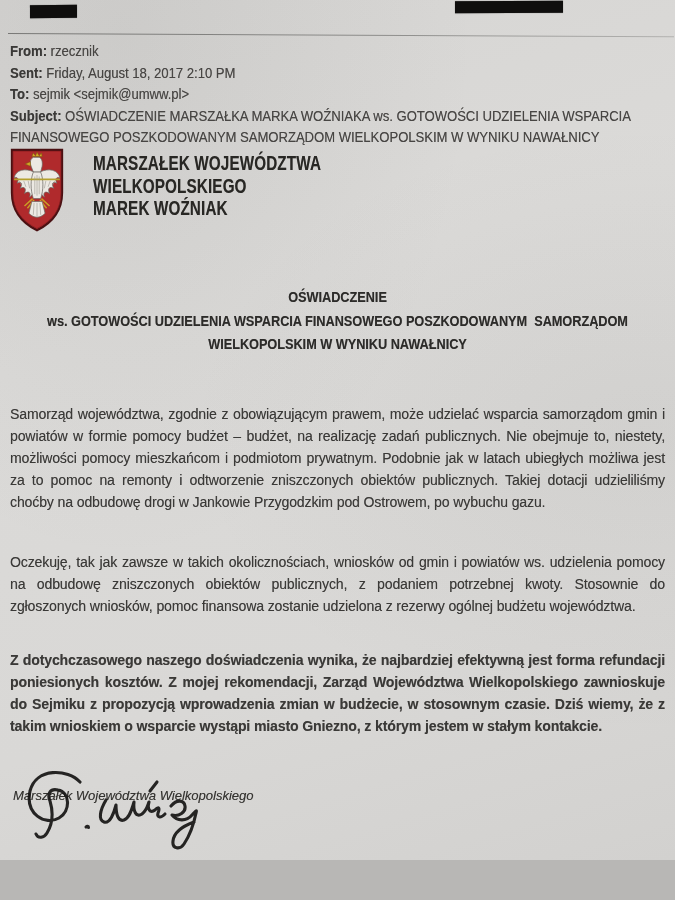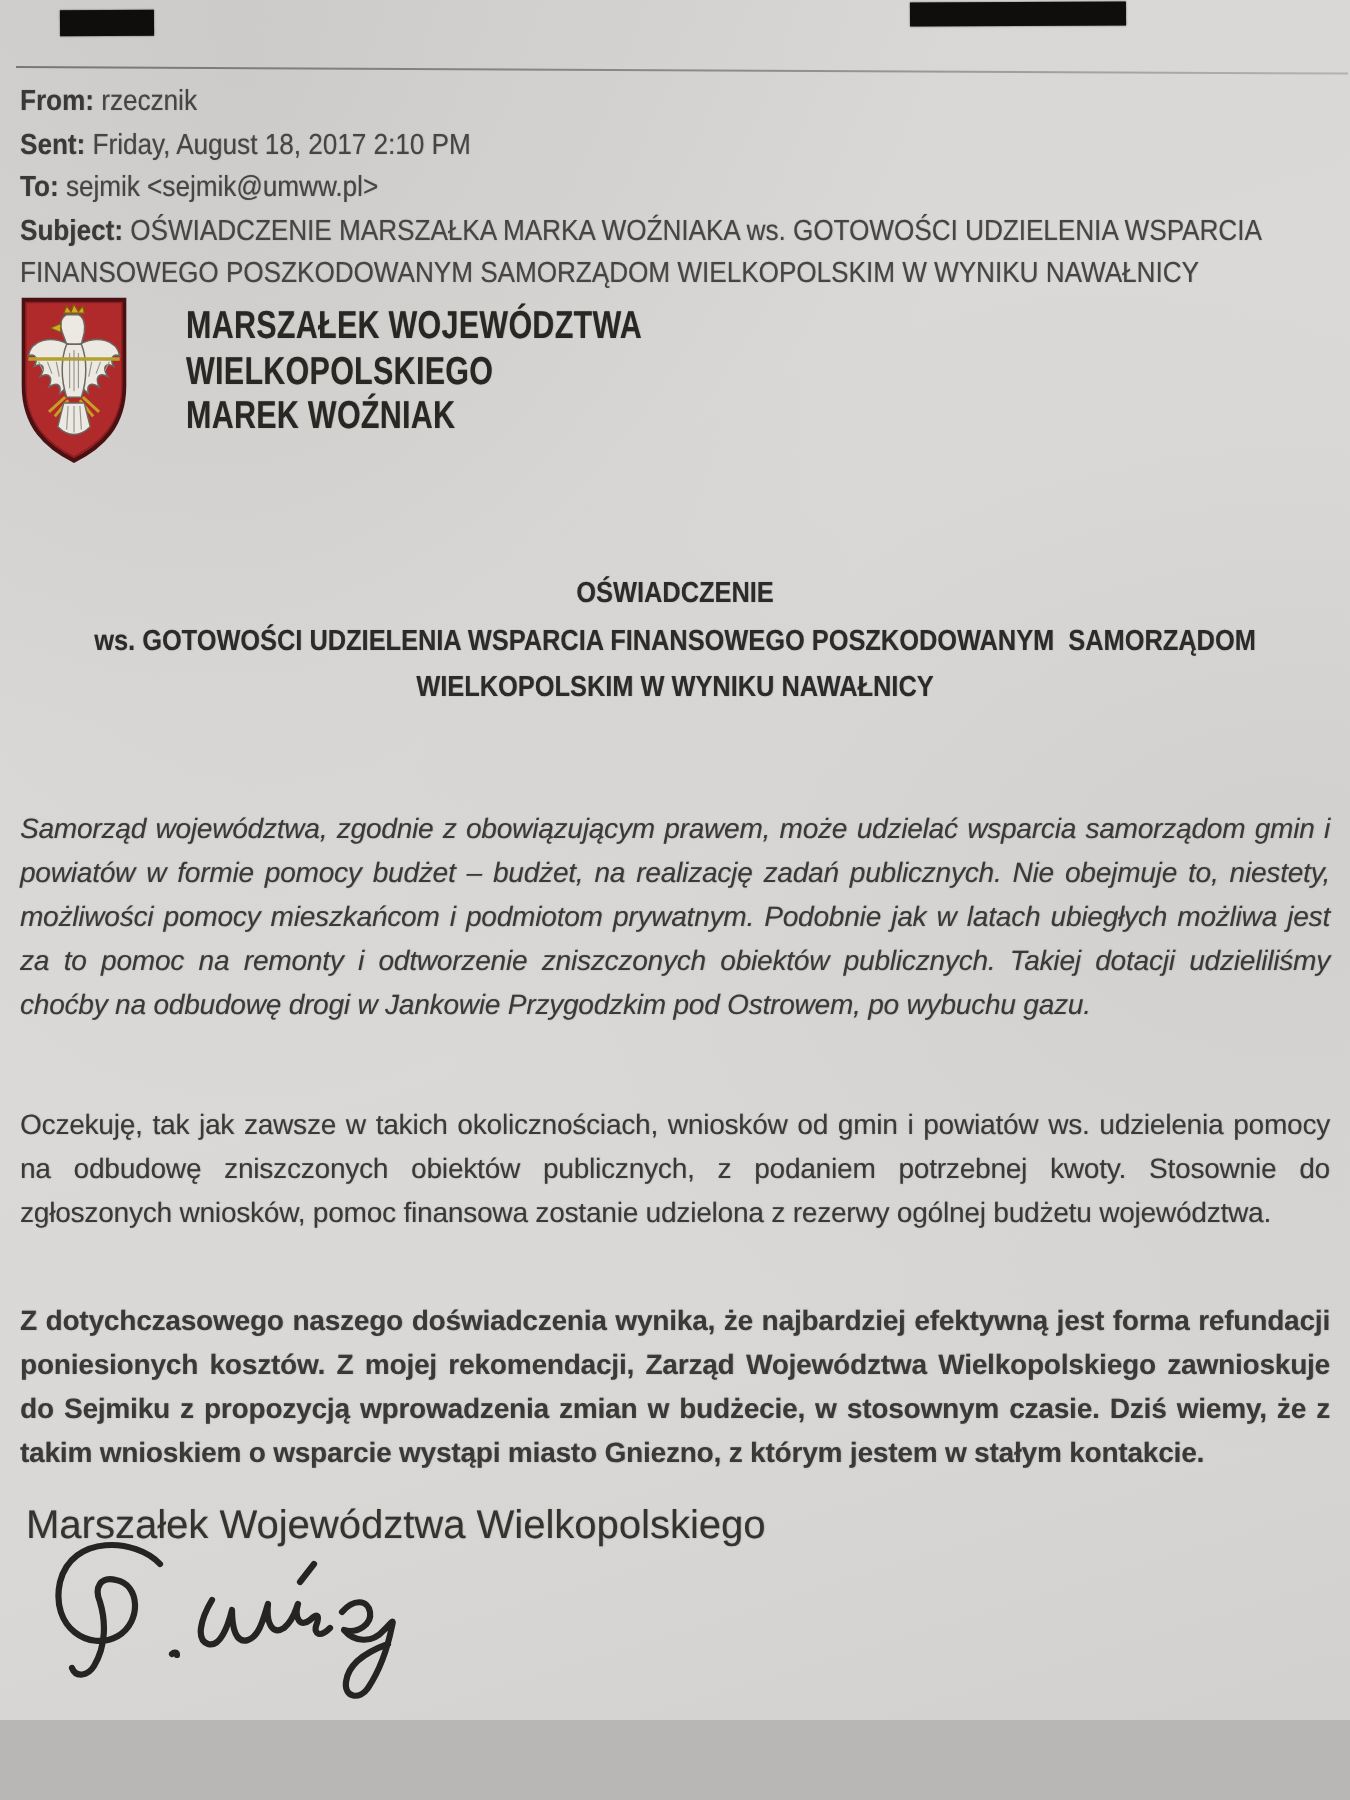--- a/index.html
+++ b/index.html
@@ -27,25 +27,25 @@
 
   #letterhead-text{left:93px;top:152px;transform:scaleX(0.78);transform-origin:0 0;
     font-size:19.5px;font-weight:700;line-height:22.6px;letter-spacing:0.2px;color:#282724;white-space:nowrap;}
 
   #title-block{left:0;top:286px;width:675px;text-align:center;font-weight:700;
     font-size:14.5px;line-height:23.6px;color:#2c2b29;transform:scaleX(0.875);transform-origin:50% 0;}
   .pre{white-space:pre;}
 
   .para{position:absolute;left:10px;width:655px;text-align:justify;
     font-size:14px;letter-spacing:-0.1px;line-height:22px;color:#3a3937;}
-  #para-1{top:389px;font-style:italic;}
+  #para-1{top:389px;}
   #para-2{top:537px;}
   #para-3{top:635px;font-weight:bold;}
 
-  #signoff{left:13px;top:752px;font-size:20px;color:#343330;}
+  #signoff{left:13px;top:788px;font-size:13px;color:#343330;font-style:italic;}
   #signature{left:18px;top:764px;}
   #doc-date{right:15px;top:873px;font-family:Liberation Serif, serif;font-size:20px;color:#3d3c3a;letter-spacing:0.3px;}
 </style>
 </head>
 <body>
 
 <div id="page">
 
   <div class="abs redact" id="redact-left"></div>
   <div class="abs redact" id="redact-right"></div>

